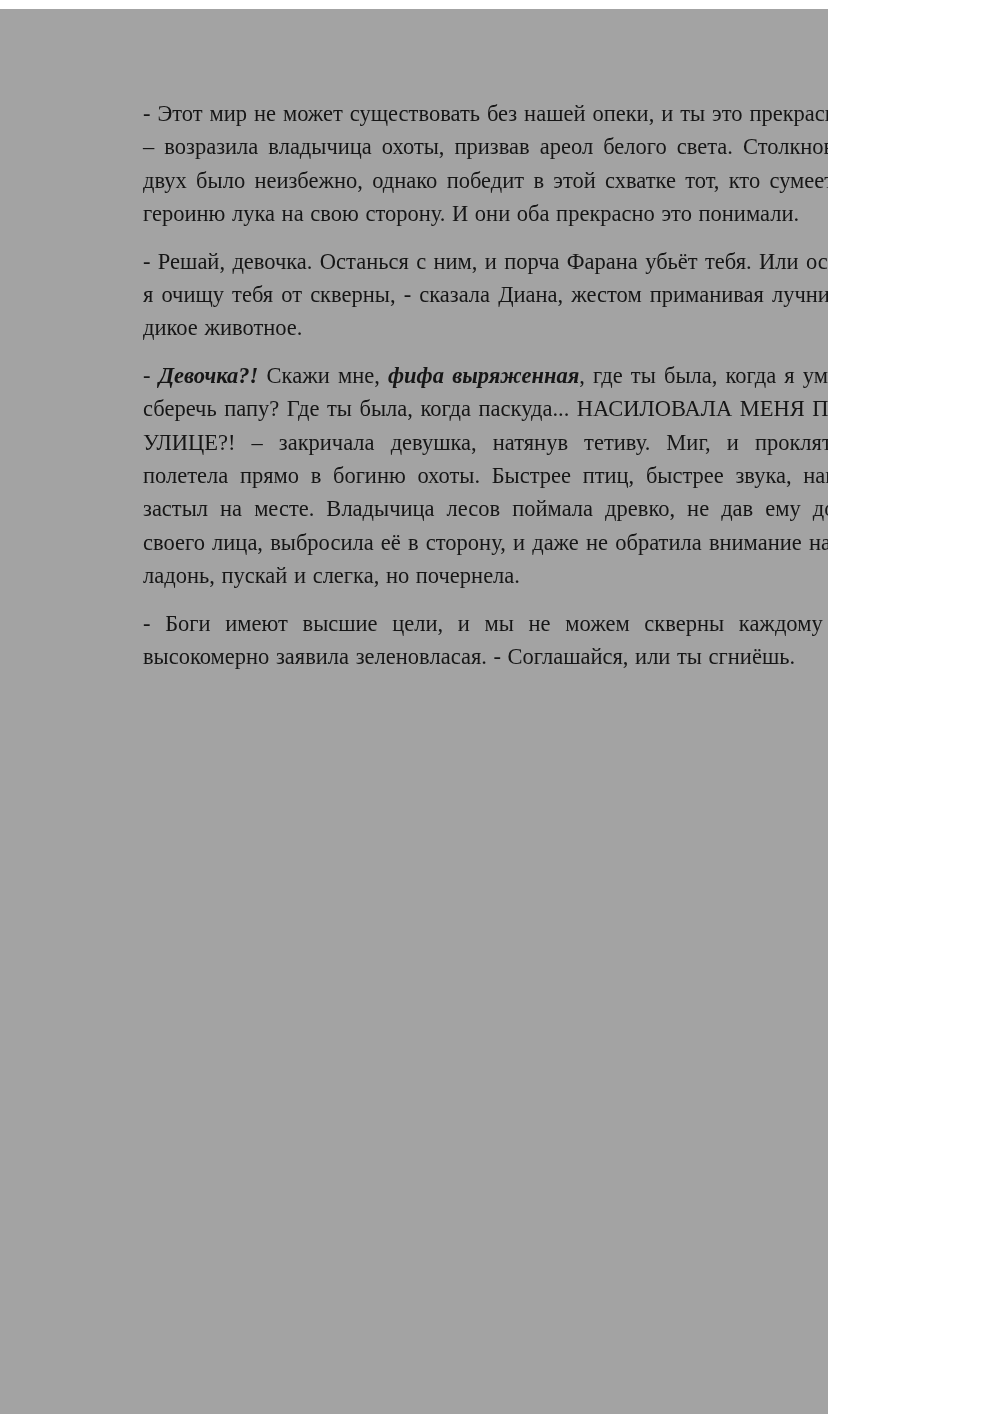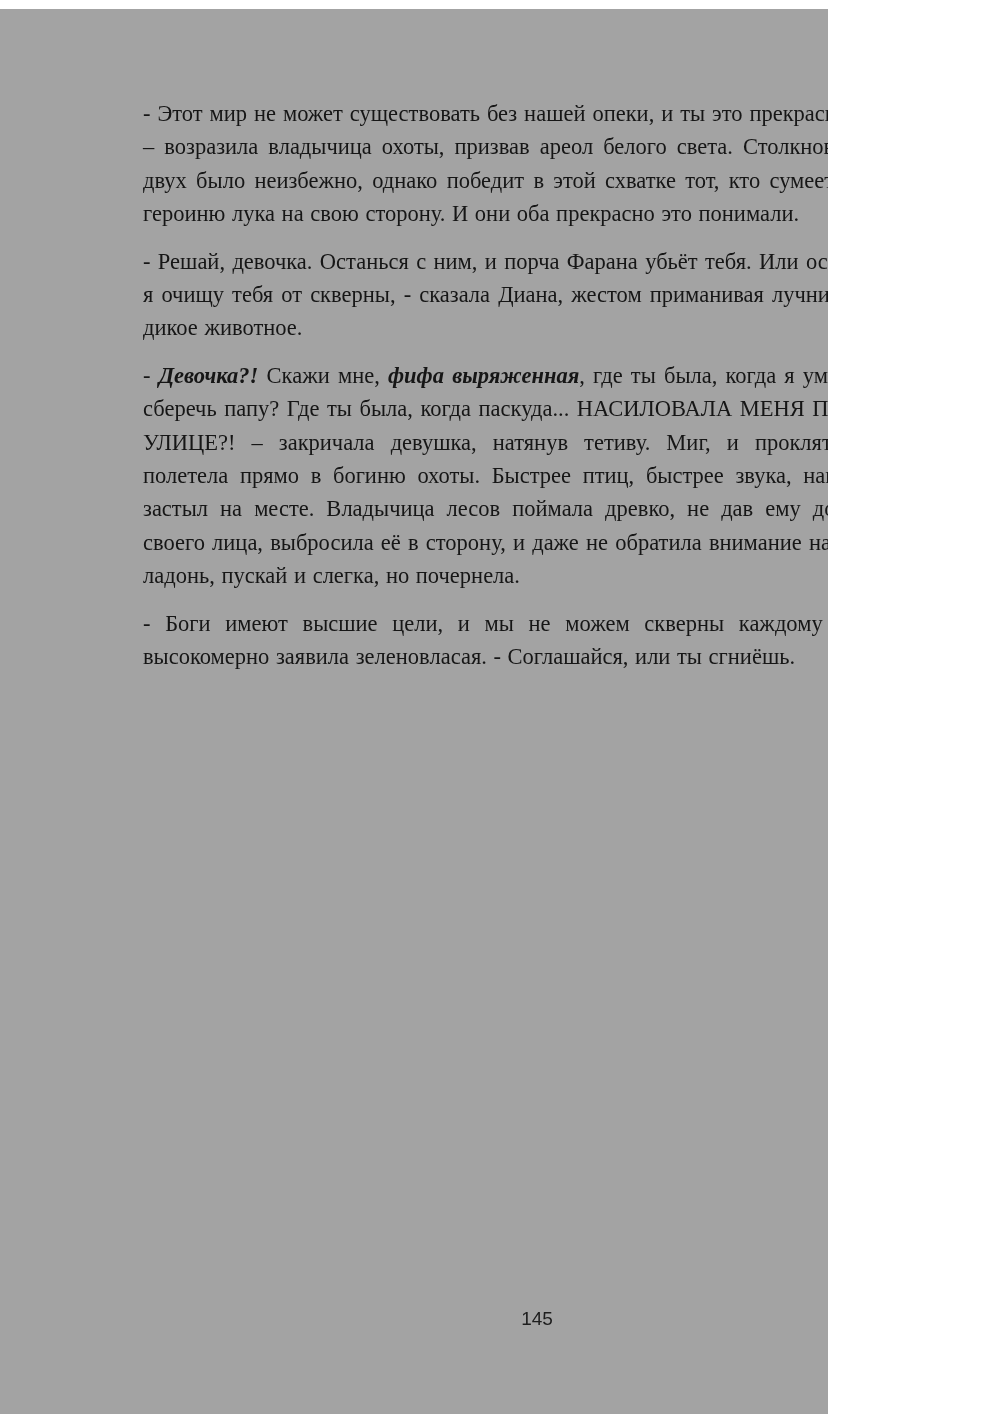--- a/index.html
+++ b/index.html
@@ -51,16 +51,13 @@
 </head>
 <body>
 
 <div class="sheet">
   <div class="text-column">
       <p><span>- Этот мир не может существовать без нашей опеки, и ты это прекрасно знаешь! – возразила владычица охоты, призвав ареол белого света. Столкновение этих двух было неизбежно, однако победит в этой схватке тот, кто сумеет склонить героиню лука на свою сторону. И они оба прекрасно это понимали.</span></p>
       <p><span>- Решай, девочка. Останься с ним, и порча Фарана убьёт тебя. Или оставь его, и я очищу тебя от скверны, - сказала Диана, жестом приманивая лучницу, словно дикое животное.</span></p>
       <p><span>- </span><span class="bi">Девочка?!</span><span> Скажи мне, </span><span class="bi">фифа выряженная</span><span>, где ты была, когда я умоляла тебя сберечь папу? Где ты была, когда паскуда... НАСИЛОВАЛА МЕНЯ ПРЯМО НА УЛИЦЕ?! – закричала девушка, натянув тетиву. Миг, и проклятая стрела полетела прямо в богиню охоты. Быстрее птиц, быстрее звука, наконечник... застыл на месте. Владычица лесов поймала древко, не дав ему долететь до своего лица, выбросила её в сторону, и даже не обратила внимание на то, что её ладонь, пускай и слегка, но почернела.</span></p>
       <p><span>- Боги имеют высшие цели, и мы не можем скверны каждому из вас, - высокомерно заявила зеленовласая. - Соглашайся, или ты сгниёшь.</span></p>
     </div>
-  <div class="page-footer">
-    <span class="page-number">145</span>
-  </div>
 </div>
 
 </body></html>

